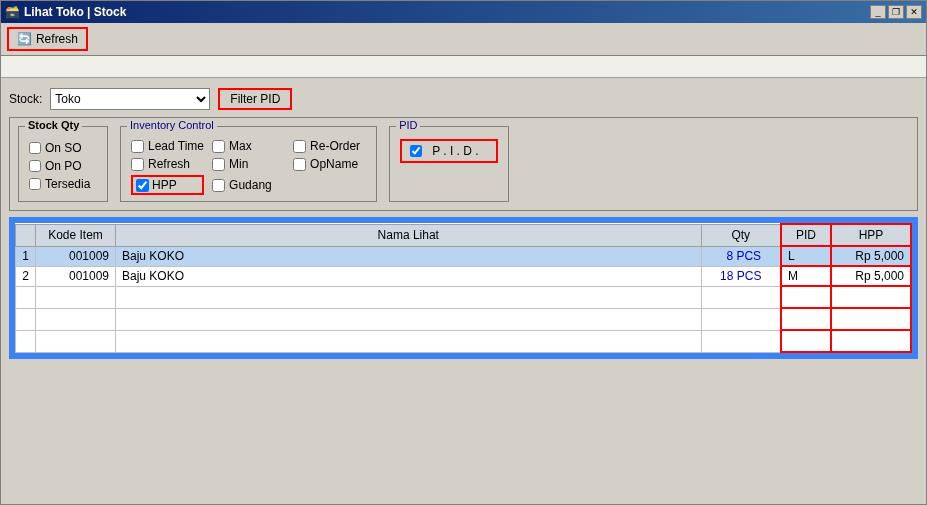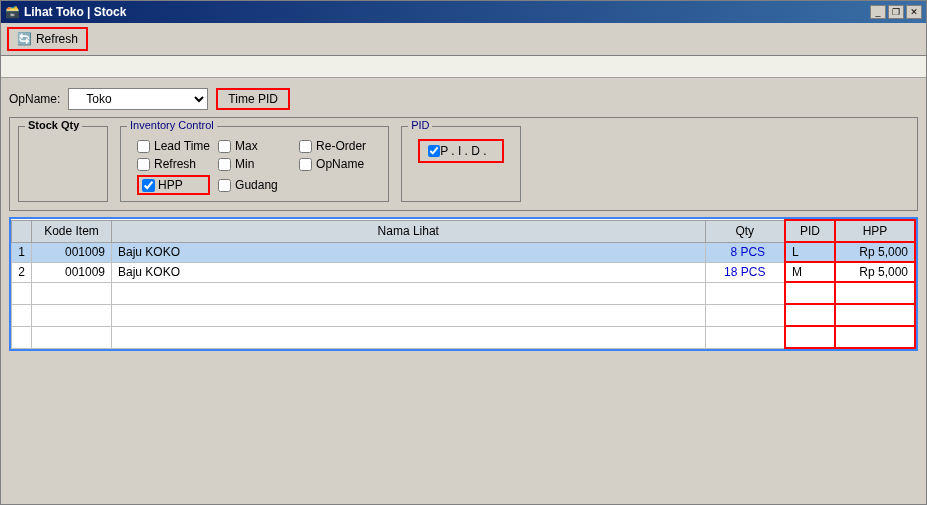--- a/index.html
+++ b/index.html
@@ -49,22 +49,22 @@
       align-items: center;
       justify-content: flex-end;
       height: 22px;
     }
     .stock-label { font-weight: bold; font-size: 13px; color: #333; letter-spacing: 1px; margin-top: 36px; }
 
     .content { flex: 1; background: #d4d0c8; padding: 8px; display: flex; flex-direction: column; gap: 6px; }
 
     .gudang-row { display: flex; align-items: center; gap: 8px; padding: 2px 0; }
     .gudang-select {
-      width: 140px; height: 22px; border: 1px solid #808080; background: white;
-      padding: 1px 13px; font-size: 12px;
+      width: 160px; height: 22px; border: 1px solid #808080; background: white;
+      padding: 1px 0; font-size: 12px;
     }
     .group-pid-btn {
       border: 2px solid #ff0000;
       background: #d4d0c8;
       padding: 2px 10px;
       font-size: 12px;
       cursor: pointer;
       font-weight: normal;
     }
 
@@ -89,21 +89,21 @@
       border: 1px solid #808080;
       background: #d4d0c8;
       padding: 8px;
       display: flex;
       gap: 12px;
       margin-top: -1px;
     }
 
     .group-box {
       border: 1px solid #808080;
-      padding: 6px 16px;
+      padding: 6px 10px;
       position: relative;
     }
     .group-box-title {
       position: absolute;
       top: -8px; left: 6px;
       background: #d4d0c8;
       padding: 0 3px;
       font-size: 11px;
       color: #000080;
       font-weight: normal;
@@ -121,21 +121,21 @@
     .hpp-border {
       border: 2px solid #ff0000;
       padding: 1px 3px;
       display: flex; align-items: center; gap: 3px;
     }
 
     .pid-group { min-width: 120px; }
     .pid-btn {
       border: 2px solid #ff0000;
       background: #d4d0c8;
-      display: flex; align-items: center; gap: 0;
+      display: flex; align-items: center; gap: 10px;
       padding: 3px 8px;
       margin-top: 6px;
       cursor: pointer;
     }
     .pid-check { width: 12px; height: 12px; }
     .data-table { width: 100%; border-collapse: collapse; }
     .data-table th {
       background: #d0d8e0;
       border: 1px solid #a0a0a0;
       padding: 3px 6px;
@@ -151,21 +151,21 @@
     .data-table tr.highlighted td { background: #b8d4f0; }
     .data-table tr:not(.highlighted) td { background: white; }
 
     .col-no { width: 20px; text-align: center; }
     .col-kode { width: 80px; text-align: right; }
     .col-qty { width: 80px; text-align: center; }
     .col-pid { width: 50px; text-align: left; border: 2px solid #ff0000 !important; }
     .col-hpp { width: 80px; text-align: right; border: 2px solid #ff0000 !important; }
 
     .table-wrapper {
-      border: 2px solid #3b82f6;
+      border: 6px solid #3b82f6;
       background: white;
     }
 
     .pid-col-header { border: 2px solid #ff0000 !important; }
     .hpp-col-header { border: 2px solid #ff0000 !important; }
   </style>
 </head>
 <body>
 
 <div class="window">
@@ -189,33 +189,47 @@
     </button>
   </div>
 
   <div class="top-bar">
     <span class="stock-label">STOCK</span>
   </div>
 
   <div class="content">
 
     <div class="gudang-row">
-      <span>OpName:</span>
+      <span>Stock:</span>
       <select class="gudang-select">
         <option>Toko</option>
       </select>
-      <button class="group-pid-btn">Time PID</button>
+      <button class="group-pid-btn">Filter PID</button>
     </div>
 
     <div>
 
       <div class="filter-panel">
 
         <div class="group-box stock-qty">
           <span class="group-box-title">Stock Qty</span>
+          <div style="margin-top:8px;">
+            <div class="checkbox-row">
+              <input type="checkbox" style="">
+              <span>On SO</span>
+            </div>
+            <div class="checkbox-row">
+              <input type="checkbox" style="">
+              <span>On PO</span>
+            </div>
+            <div class="checkbox-row">
+              <input type="checkbox" style="">
+              <span>Tersedia</span>
+            </div>
+          </div>
         </div>
 
         <div class="group-box inventory-control">
           <span class="group-box-title">Inventory Control</span>
           <div class="inventory-grid">
             <div class="inv-checkbox-row">
               <input type="checkbox" style="">
               <span>Lead Time</span>
             </div>
             <div class="inv-checkbox-row">

